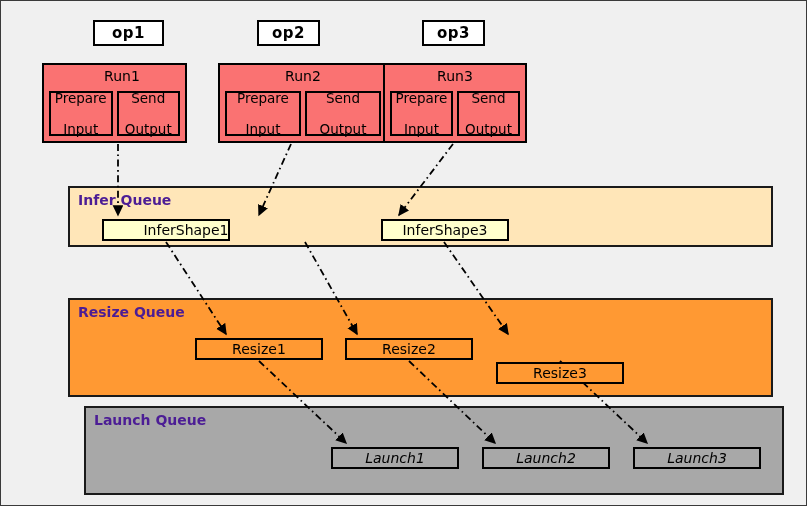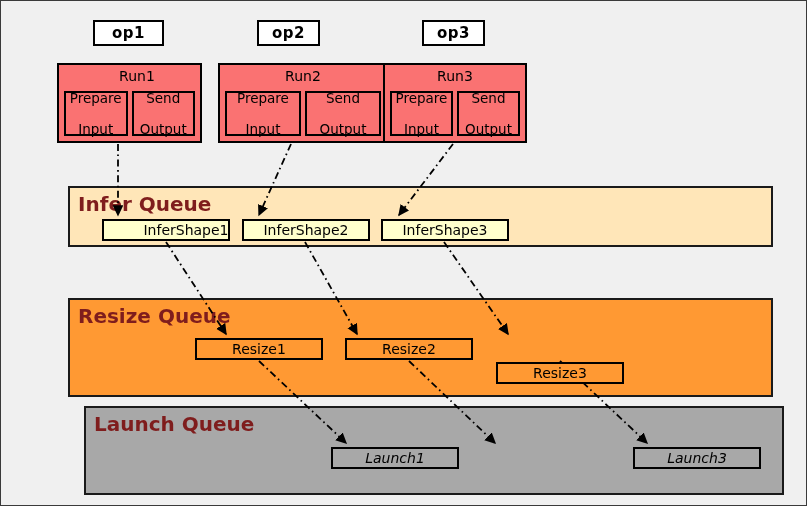--- a/index.html
+++ b/index.html
@@ -89,22 +89,22 @@
     position: absolute;
     border: 2px solid #1a1a1a;
     box-sizing: border-box;
     z-index: 2;
   }
   .queue-title {
     position: absolute;
     left: 8px;
     top: 4px;
     font-weight: bold;
-    font-size: 20px;
-    color: #7f1d1d;
+    font-size: 14px;
+    color: #4c1d95;
   }
   .queue-infer  { background: #ffe6b8; }
   .queue-resize { background: #ff9933; }
   .queue-launch { background: #a8a8a8; margin-left: 16px; }
 
   
   .chip {
     position: absolute;
     border: 2px solid #000000;
     box-sizing: border-box;
@@ -127,21 +127,21 @@
   <div class="op-tag" style="left: 92px; top: 19px; width: 71px; height: 26px;">
     <span>op1</span>
   </div>
   <div class="op-tag" style="left: 256px; top: 19px; width: 63px; height: 26px;">
     <span>op2</span>
   </div>
   <div class="op-tag" style="left: 421px; top: 19px; width: 63px; height: 26px;">
     <span>op3</span>
   </div>
 
-  <div class="run-box" style="left: 56px; top: 62px; width: 145px; height: 80px; padding-left: 15px;">
+  <div class="run-box" style="left: 41px; top: 62px; width: 145px; height: 80px; padding-left: 15px;">
     <div class="run-title">Run1</div>
     <div class="run-inner">
       <div class="sub-box">
         <span>Prepare</span>
         <span>Input</span>
       </div>
       <div class="sub-box">
         <span>Send</span>
         <span>Output</span>
       </div>
@@ -180,28 +180,28 @@
     <div class="queue-title">Infer Queue</div>
   </div>
   <div class="queue queue-resize" style="left: 67px; top: 297px; width: 705px; height: 99px;">
     <div class="queue-title">Resize Queue</div>
   </div>
   <div class="queue queue-launch" style="left: 67px; top: 405px; width: 700px; height: 89px;">
     <div class="queue-title">Launch Queue</div>
   </div>
 
   <div class="chip chip-infer" style="left: 101px; top: 218px; width: 128px; height: 22px; padding-left: 40px;">InferShape1</div>
-  <div class="chip chip-infer" style="left: 241px; top: 218px; width: 128px; height: 22px;">InferShape2</div>
   <div class="chip chip-infer" style="left: 380px; top: 218px; width: 128px; height: 22px;">InferShape3</div>
 
   <div class="chip chip-resize" style="left: 194px; top: 337px; width: 128px; height: 22px;">Resize1</div>
   <div class="chip chip-resize" style="left: 344px; top: 337px; width: 128px; height: 22px;">Resize2</div>
   <div class="chip chip-resize" style="left: 495px; top: 337px; width: 128px; height: 22px; margin-top: 24px;">Resize3</div>
 
   <div class="chip chip-launch" style="left: 330px; top: 446px; width: 128px; height: 22px;">Launch1</div>
+  <div class="chip chip-launch" style="left: 481px; top: 446px; width: 128px; height: 22px;">Launch2</div>
   <div class="chip chip-launch" style="left: 632px; top: 446px; width: 128px; height: 22px;">Launch3</div>
 
   <svg class="edges" viewBox="0 0 807 506" xmlns="http://www.w3.org/2000/svg">
     <defs>
       <marker id="arrowhead" markerWidth="7" markerHeight="7" refX="5.4" refY="3" orient="auto" markerUnits="strokeWidth">
         <path d="M0,0 L6.2,3 L0,6 z" fill="#000000"></path>
       </marker>
     </defs>
     <g id="connector-group">
         <line x1="117" y1="143" x2="117" y2="214" stroke="#000000" stroke-width="1.8" stroke-dasharray="7,3.5,1.6,3.5" marker-end="url(#arrowhead)"></line>

